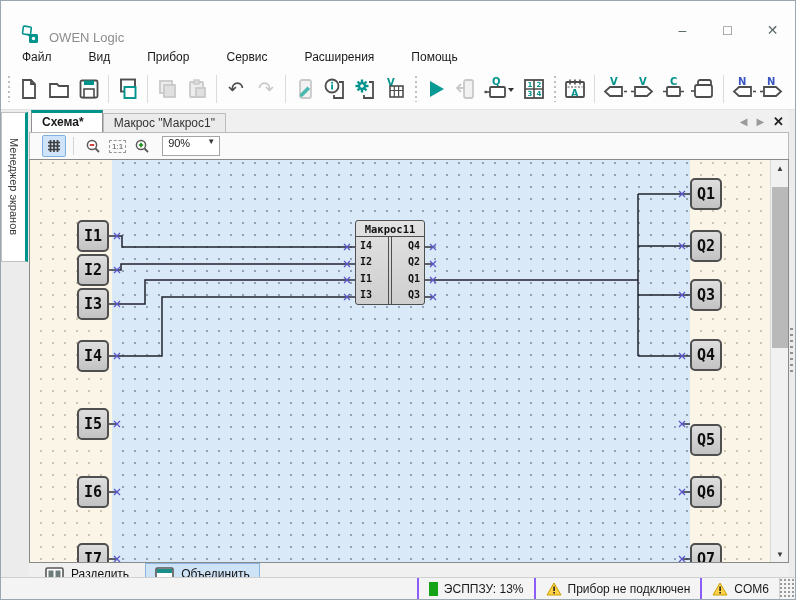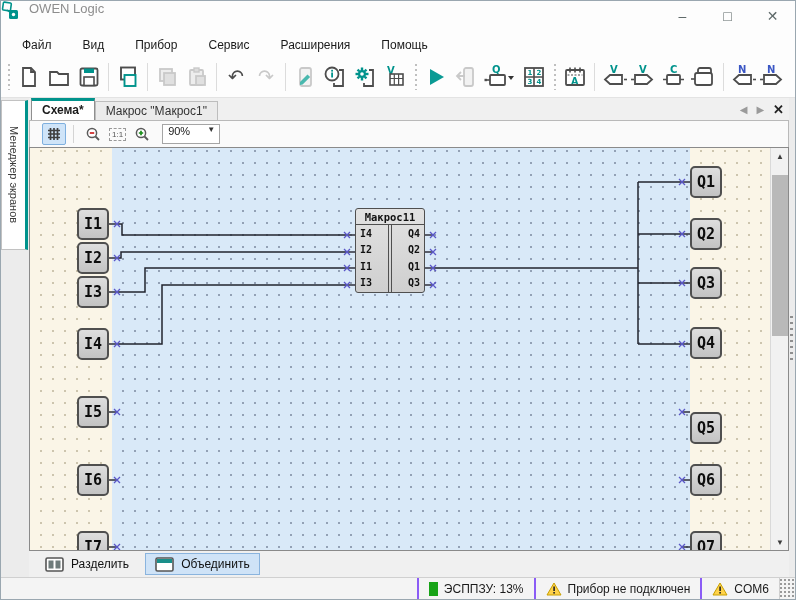--- a/index.html
+++ b/index.html
@@ -1,28 +1,28 @@
 <!DOCTYPE html>
 <html><head>
 <meta charset="utf-8">
 <style>
   * { margin:0; padding:0; box-sizing:border-box; }
   html,body { width:796px; height:600px; }
   body { font-family:"Liberation Sans", sans-serif; font-size:12px; color:#1a1a1a; background:#fff; }
   .window { width:796px; height:600px; border:1px solid #9aa7b0; display:flex; flex-direction:column; overflow:hidden; background:#fdfdfd; }
 
   
-  .titlebar { height:32px; display:flex; align-items:flex-start; padding-left:0; background:#fdfdfd; flex:0 0 auto; }
+  .titlebar { height:32px; display:flex; align-items:flex-end; padding-left:20px; background:#fdfdfd; flex:0 0 auto;margin-top:12px; }
   .app-icon { width:20px; height:20px; margin-right:8px; }
   .title-text { color:#8d8d8d; font-size:13px; }
   .win-controls { margin-left:auto; display:flex; }
   .win-btn { width:45px; height:30px; display:flex; align-items:center; justify-content:center; color:#5f6a6a; font-size:14px; cursor:default; }
 
   
-  .menubar { height:23px; display:flex; align-items:center; padding-left:10px; gap:9px; background:#fdfdfd; flex:0 0 auto; }
+  .menubar { height:23px; display:flex; align-items:center; padding-left:10px; gap:15px; background:#fdfdfd; flex:0 0 auto; }
   .menu-item { padding:3px 11px 3px 11px; font-size:12px; color:#1a1a1a; }
 
   
   .toolbar { height:42px; display:flex; align-items:center; padding:0 2px; background:#fdfdfd; border-bottom:1px solid #e3e3e3; flex:0 0 auto; }
   .tb-grip { width:7px; height:26px; margin:0 2px; background:repeating-linear-gradient(180deg,#bfbfbf 0 2px,transparent 2px 5px); background-size:2px 100%; background-repeat:no-repeat; background-position:center; }
   .tb-sep { width:1px; height:28px; background:#dcdcdc; margin:0 4px; }
   .tbtn { width:30px; height:32px; display:flex; align-items:center; justify-content:center; border-radius:2px; }
   .tbtn.wide { width:38px; }
   .tbtn svg { display:block; }
   .uglyph { font-size:19px; line-height:1; font-family:"DejaVu Sans", sans-serif; }
@@ -31,21 +31,21 @@
   .main { flex:1 1 auto; display:flex; background:#ececec; min-height:0; }
 
   .left-strip { width:28px; flex:0 0 auto; background:#ececec; }
   .vtab { margin-top:2px; width:27px; height:150px; background:#fff; border:1px solid #c2c2c2; border-right:3px solid #00938c; display:flex; align-items:center; justify-content:center; }
   .vtab span { writing-mode:vertical-rl; font-size:11px; color:#3c3c3c; white-space:nowrap; }
 
   .editor { flex:1 1 auto; display:flex; flex-direction:column; background:#f0f0f0; min-width:0; }
 
   
   .tabrow { height:22px; display:flex; align-items:flex-end; padding-left:2px; position:relative; flex:0 0 auto; }
-  .tab-active { height:22px; background:#fff; border:1px solid #8f8f8f; border-bottom:none; border-top:3px solid #00938c; padding:2px 10px 0 10px; font-weight:bold; font-size:12px; z-index:2;margin-top:44px; }
+  .tab-active { height:22px; background:#fff; border:1px solid #8f8f8f; border-bottom:none; border-top:3px solid #00938c; padding:2px 18px 0 10px; font-weight:bold; font-size:12px; z-index:2;margin-top:44px; }
   .tab-inactive { height:19px; background:#ebebeb; border:1px solid #bdbdbd; border-bottom:none; padding:2px 10px 0 10px; font-size:12px; color:#333; }
   .tab-ctrls { position:absolute; right:5px; top:5px; display:flex; align-items:center; gap:9px; }
   .tab-arrow { font-size:10px; color:#9a9a9a; }
   .tab-close { font-size:13px; font-weight:bold; color:#222; line-height:1; }
 
   
   .zoombar { height:27px; background:#fafafa; border:1px solid #b9b9b9; border-bottom:none; display:flex; align-items:center; padding:0 12px; gap:4px; flex:0 0 auto; }
   .zbtn { width:24px; height:22px; display:flex; align-items:center; justify-content:center; border-radius:2px; }
   .zbtn.checked { background:#cfe4f8; border:1px solid #7fb0df; }
   .z-sep { width:1px; height:18px; background:#d4d4d4; margin:0 3px; }

